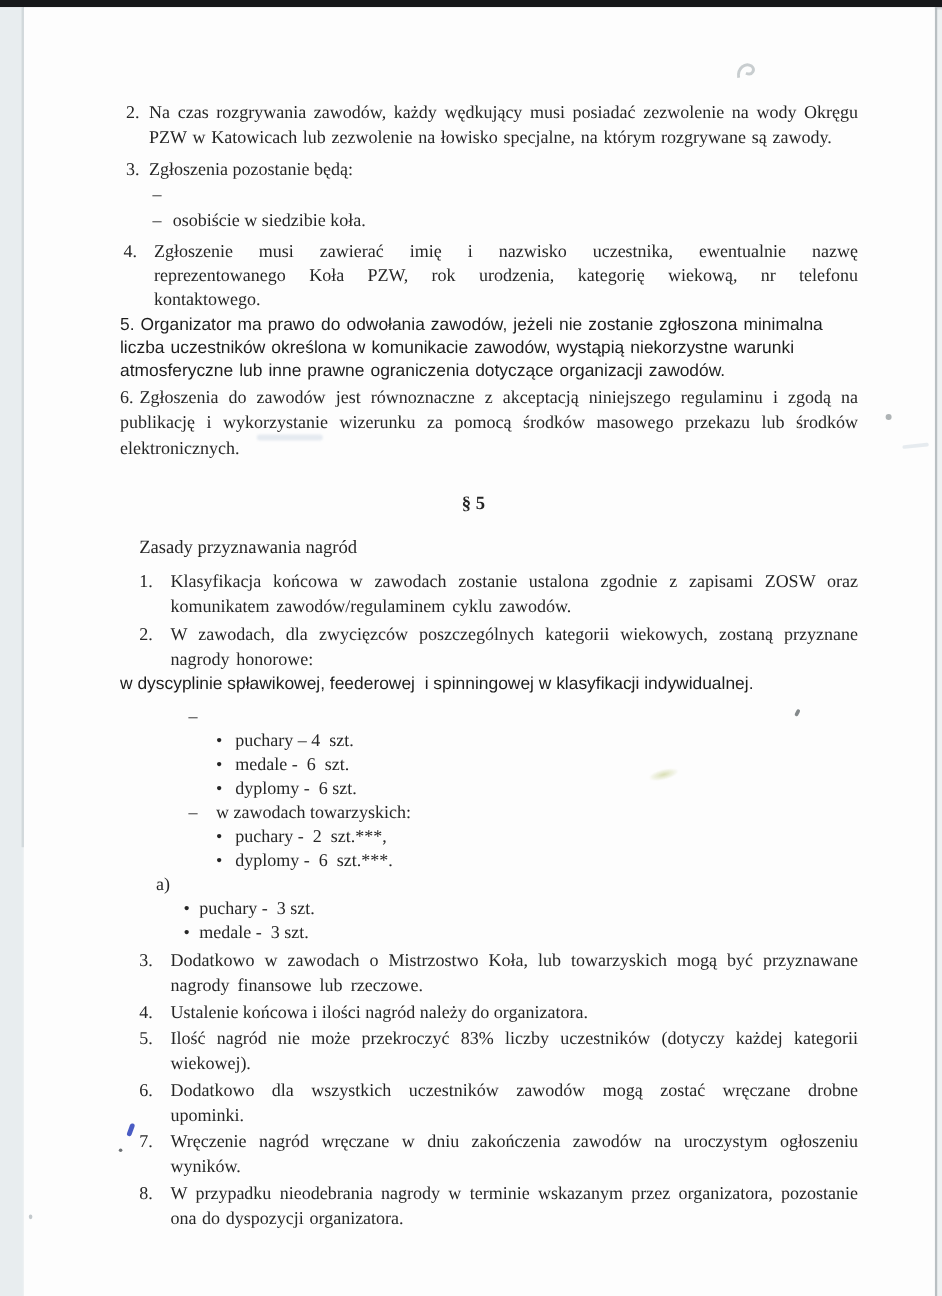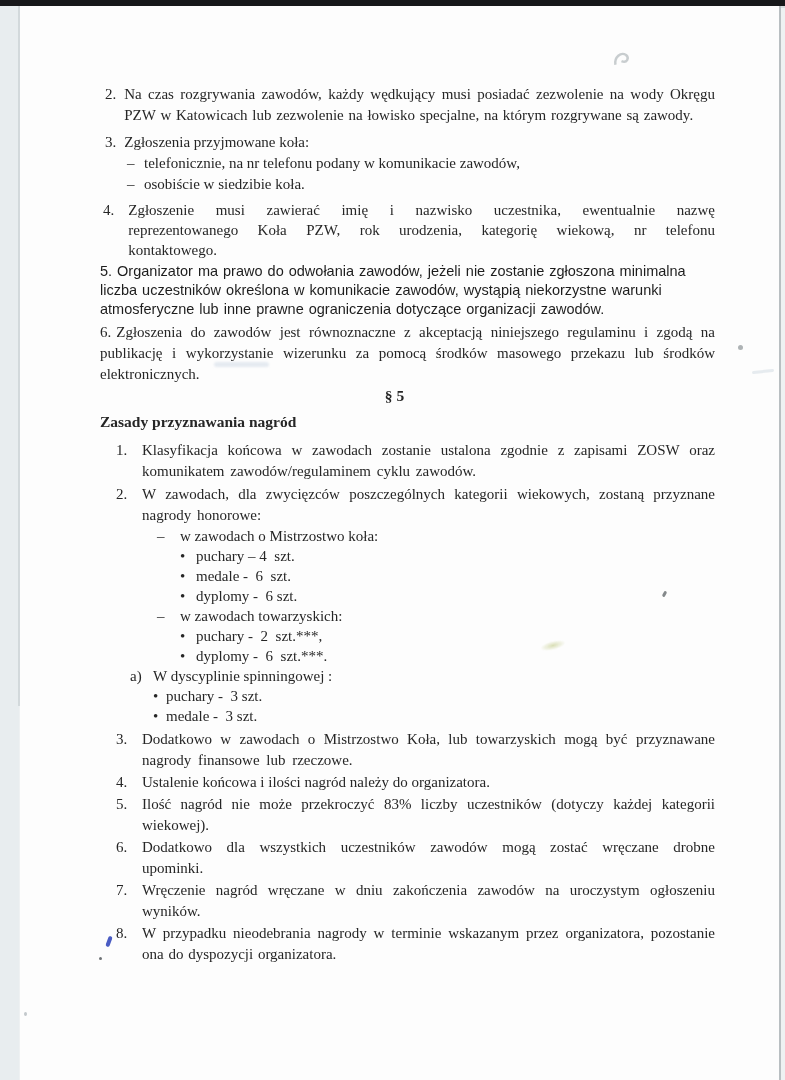--- a/index.html
+++ b/index.html
@@ -25,21 +25,21 @@
   .hang{display:flex;align-items:flex-start;}
   .hang .num{flex:0 0 auto;white-space:pre;}
   .hang .body{flex:1 1 auto;}
   .ws1{word-spacing:1px;} .ws2{word-spacing:2px;} .ws3{word-spacing:3px;}
   .ws5{word-spacing:5px;} .ws7{word-spacing:7px;}
   .inline-num{margin-right:5px;}
   .dash-row,.bullet-row{display:flex;align-items:flex-start;}
   .marker{flex:0 0 auto;white-space:pre;}
   .pre{white-space:pre;}
   .sec-marker{text-align:center;font-weight:bold;font-size:15.5px;line-height:21px;margin:0;padding-right:26px;}
-  .sec-heading{font-weight:bold;font-size:15.5px;line-height:21px;margin:0;}
+  .sec-heading{font-weight:normal;font-size:15.5px;line-height:21px;margin:16px;}
   .sublist{font-size:15px;line-height:20px;}
   
   .artifact{position:absolute;pointer-events:none;}
   .dot{border-radius:50%;}
 </style>
 </head>
 <body>
 
 <div class="scan-root">
   <div class="top-bar"></div>
@@ -53,60 +53,59 @@
     <div class="p-serif hang" style="margin-left:5px;margin-bottom:6px;">
       <span class="num">2.</span>
         <span style="width:8px;flex:0 0 auto;"></span>
       <span class="body ws1">Na czas rozgrywania zawodów, każdy wędkujący musi posiadać zezwolenie na wody Okręgu PZW w Katowicach lub zezwolenie na łowisko specjalne, na którym rozgrywane są zawody.</span>
     </div>
 
     <div style="margin-left:5px;margin-bottom:5px;">
       <div class="p-serif hang">
         <span class="num">3.</span>
           <span style="width:8px;flex:0 0 auto;"></span>
-        <span class="body">Zgłoszenia przyjmowane koła:</span>
+        <span class="body">Zgłoszenia pozostanie będą:</span>
       </div>
       <div class="p-serif dash-row" style="margin-left:22px;">
         <span class="marker" style="width:17px;">–</span>
-        <span class="pre">telefonicznie, na nr telefonu podany w komunikacie zawodów,</span>
       </div>
       <div class="p-serif dash-row" style="margin-left:22px;">
         <span class="marker" style="width:17px;">–</span>
         <span class="pre">osobiście w siedzibie koła.</span>
       </div>
     </div>
 
     <div class="p-serif hang" style="margin-left:3px;margin-bottom:2px;line-height:20px;">
       <span class="num">4.</span>
         <span style="width:14px;flex:0 0 auto;"></span>
       <span class="body ws7">Zgłoszenie musi zawierać imię i nazwisko uczestnika, ewentualnie nazwę reprezentowanego Koła PZW, rok urodzenia, kategorię wiekową, nr telefonu kontaktowego.</span>
     </div>
 
     <p class="p-sans ws1" style="margin-bottom:3px;"><span class="inline-num">5.</span><span>Organizator ma prawo do odwołania zawodów, jeżeli nie zostanie zgłoszona minimalna liczba uczestników określona w komunikacie zawodów, wystąpią niekorzystne warunki atmosferyczne lub inne prawne ograniczenia dotyczące organizacji zawodów.</span></p>
 
-    <p class="p-serif" style="margin-bottom:0;"><span class="inline-num">6.</span><span>Zgłoszenia do zawodów jest równoznaczne z akceptacją niniejszego regulaminu i zgodą na publikację i wykorzystanie wizerunku za pomocą środków masowego przekazu lub środków elektronicznych.</span></p>
+    <p class="p-serif" style="margin-bottom:24px;"><span class="inline-num">6.</span><span>Zgłoszenia do zawodów jest równoznaczne z akceptacją niniejszego regulaminu i zgodą na publikację i wykorzystanie wizerunku za pomocą środków masowego przekazu lub środków elektronicznych.</span></p>
 
     <p class="sec-marker" style="margin-bottom:5px;">§ 5</p>
     <p class="sec-heading" style="margin-bottom:8px;">Zasady przyznawania nagród</p>
 
     <div class="p-serif hang ws2" style="margin-left:16px;margin-bottom:2px;">
       <span class="num" style="width:26px;">1.</span>
       <span class="body">Klasyfikacja końcowa w zawodach zostanie ustalona zgodnie z zapisami ZOSW oraz komunikatem zawodów/regulaminem cyklu zawodów.</span>
     </div>
 
     <div class="p-serif hang ws2" style="margin-left:16px;margin-bottom:0;">
       <span class="num" style="width:26px;">2.</span>
       <span class="body">W zawodach, dla zwycięzców poszczególnych kategorii wiekowych, zostaną przyznane nagrody honorowe:</span>
     </div>
 
+    <p class="p-sans pre" style="margin:0 0 8px 0;">w dyscyplinie spławikowej, feederowej  i spinningowej w klasyfikacji indywidualnej.</p>
 
     <div class="sublist">
       <div class="dash-row" style="margin-left:57px;">
         <span class="marker" style="width:23px;">–</span>
-        <span class="pre">w zawodach o Mistrzostwo koła:</span>
       </div>
       <div class="bullet-row" style="margin-left:80px;">
         <span class="marker" style="width:16px;">•</span>
         <span class="pre">puchary – 4  szt.</span>
       </div>
       <div class="bullet-row" style="margin-left:80px;">
         <span class="marker" style="width:16px;">•</span>
         <span class="pre">medale -  6  szt.</span>
       </div>
       <div class="bullet-row" style="margin-left:80px;">
@@ -120,21 +119,20 @@
       <div class="bullet-row" style="margin-left:80px;">
         <span class="marker" style="width:16px;">•</span>
         <span class="pre">puchary -  2  szt.***,</span>
       </div>
       <div class="bullet-row" style="margin-left:80px;">
         <span class="marker" style="width:16px;">•</span>
         <span class="pre">dyplomy -  6  szt.***.</span>
       </div>
       <div class="dash-row" style="margin-left:30px;">
         <span class="marker" style="width:23px;">a)</span>
-        <span class="pre">W dyscyplinie spinningowej :</span>
       </div>
       <div class="bullet-row" style="margin-left:53px;">
         <span class="marker" style="width:13px;">•</span>
         <span class="pre">puchary -  3 szt.</span>
       </div>
       <div class="bullet-row" style="margin-left:53px;margin-bottom:3px;">
         <span class="marker" style="width:13px;">•</span>
         <span class="pre">medale -  3 szt.</span>
       </div>
     </div>

